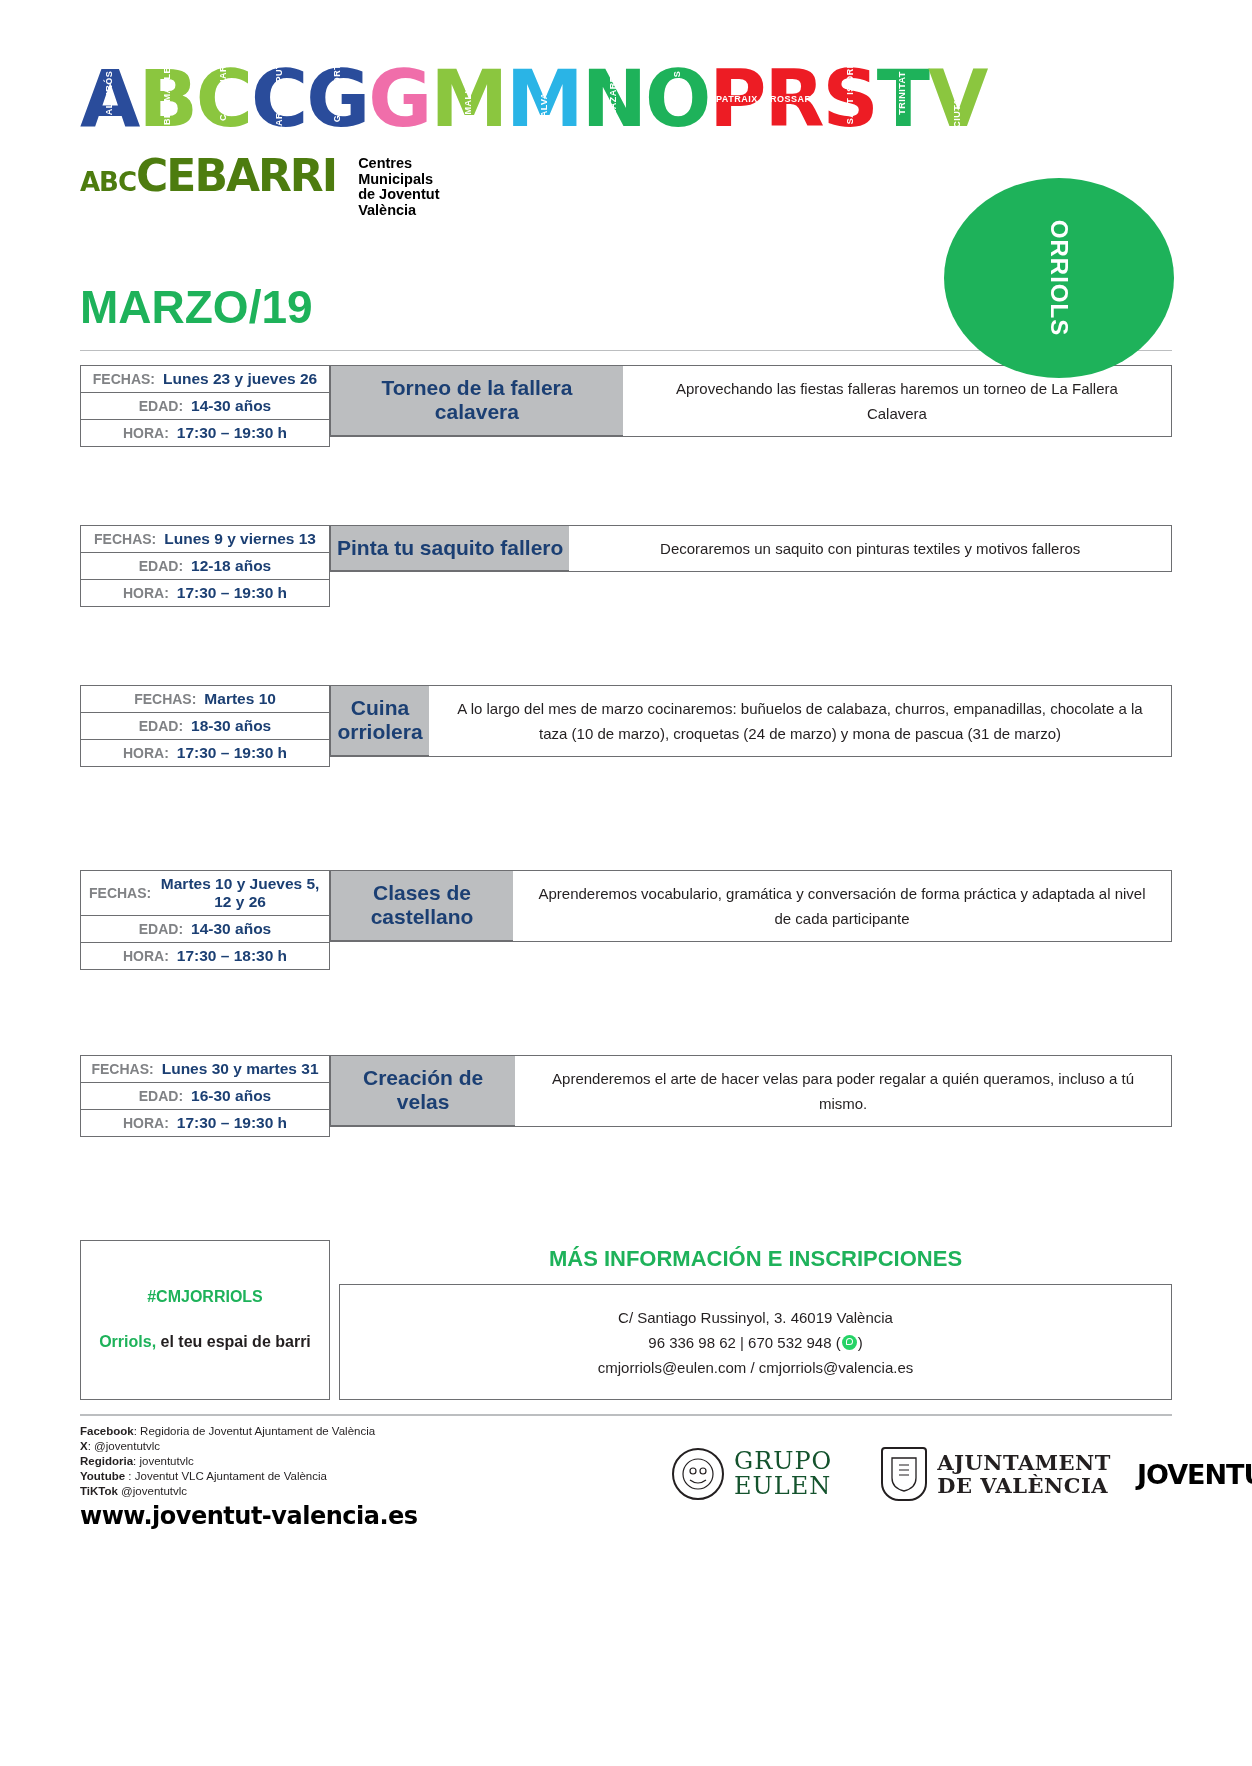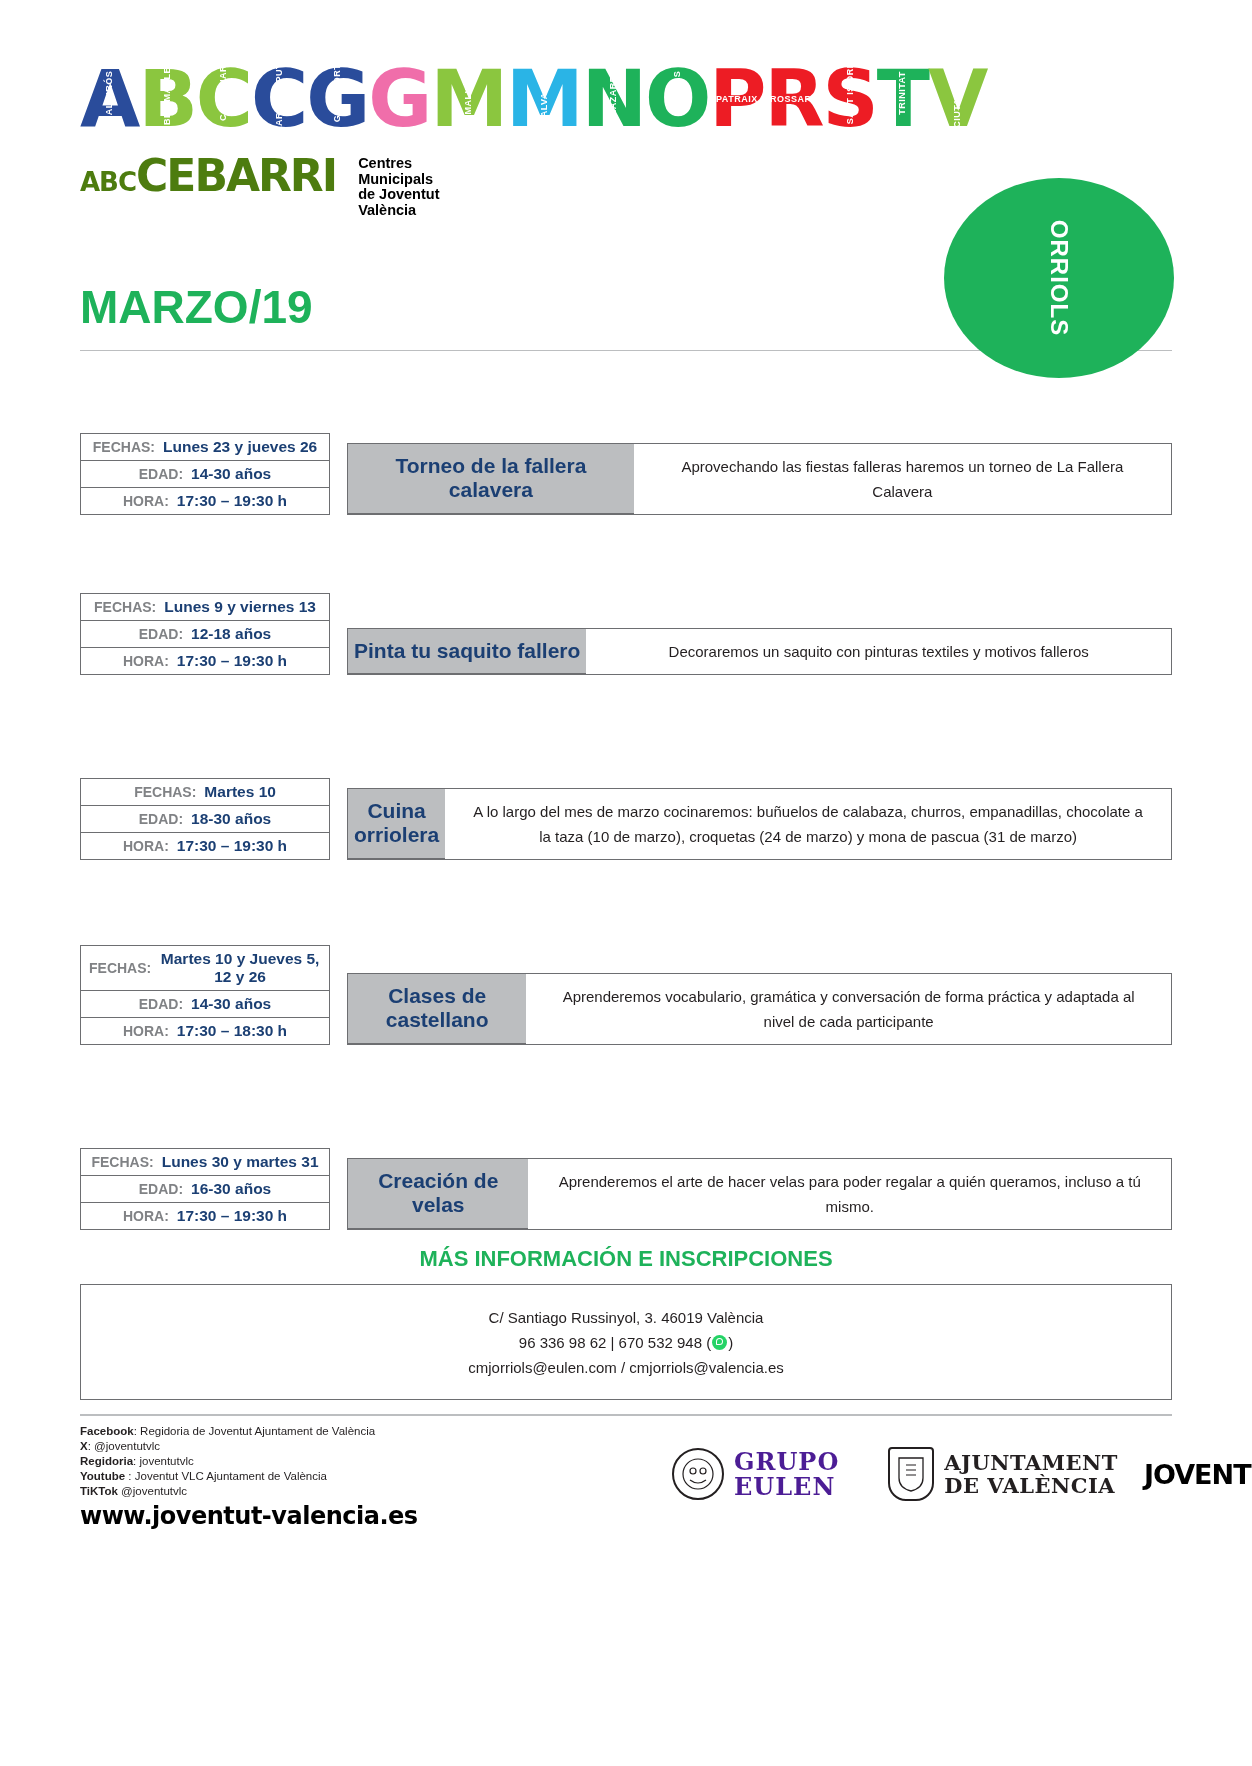--- a/index.html
+++ b/index.html
@@ -124,22 +124,22 @@
   }
 
   
   .activities {
     display: flex;
     flex-direction: column;
     gap: 10px;
   }
   .activity {
     display: flex;
-    align-items: flex-end;
-    gap: 17px;
+    align-items: flex-start;
+    gap: 0;
   }
   .act-left {
     width: 250px;
     flex: 0 0 250px;
     border: 1px solid #6d6e71;
     display: flex;
     flex-direction: column;
     box-sizing: border-box;
   }
   .act-left .row {
@@ -322,22 +322,22 @@
     font-size: 9px;
     font-weight: bold;
     color: #231f20;
     text-align: center;
     line-height: 9px;
   }
   .eulen-text {
     font-family: "DejaVu Serif", serif;
     font-size: 24px;
     line-height: 25px;
-    font-weight: bold;
-    color: #4c1d95;
+    font-weight: normal;
+    color: #14532d;
     letter-spacing: 1px;
   }
   .logo-ajunt {
     display: flex;
     align-items: center;
     gap: 10px;
   }
   .ajunt-shield {
     width: 42px;
     height: 50px;
@@ -510,20 +510,26 @@
         </div>
       </div>
       <div class="act-right">
         <div class="act-title">Creación de velas</div>
         <div class="act-desc">Aprenderemos el arte de hacer velas para poder regalar a quién queramos, incluso a tú mismo.</div>
       </div>
     </div>
   </div>
 
   <div class="info-block" style="height:160px">
+    <div class="info-left">
+      <div class="hashtag">#CMJORRIOLS</div>
+      <div class="tagline">
+        <span class="hl">Orriols,</span><span> el teu espai de barri</span>
+      </div>
+    </div>
     <div class="info-right">
       <div class="info-head">MÁS INFORMACIÓN E INSCRIPCIONES</div>
       <div class="info-box">
         <div>C/ Santiago Russinyol, 3. 46019 València</div>
         <div>
           <span>96 336 98 62 | 670 532 948 (</span><span class="wa-dot"></span><span>)</span>
         </div>
         <div>cmjorriols@eulen.com / cmjorriols@valencia.es</div>
       </div>
     </div>

